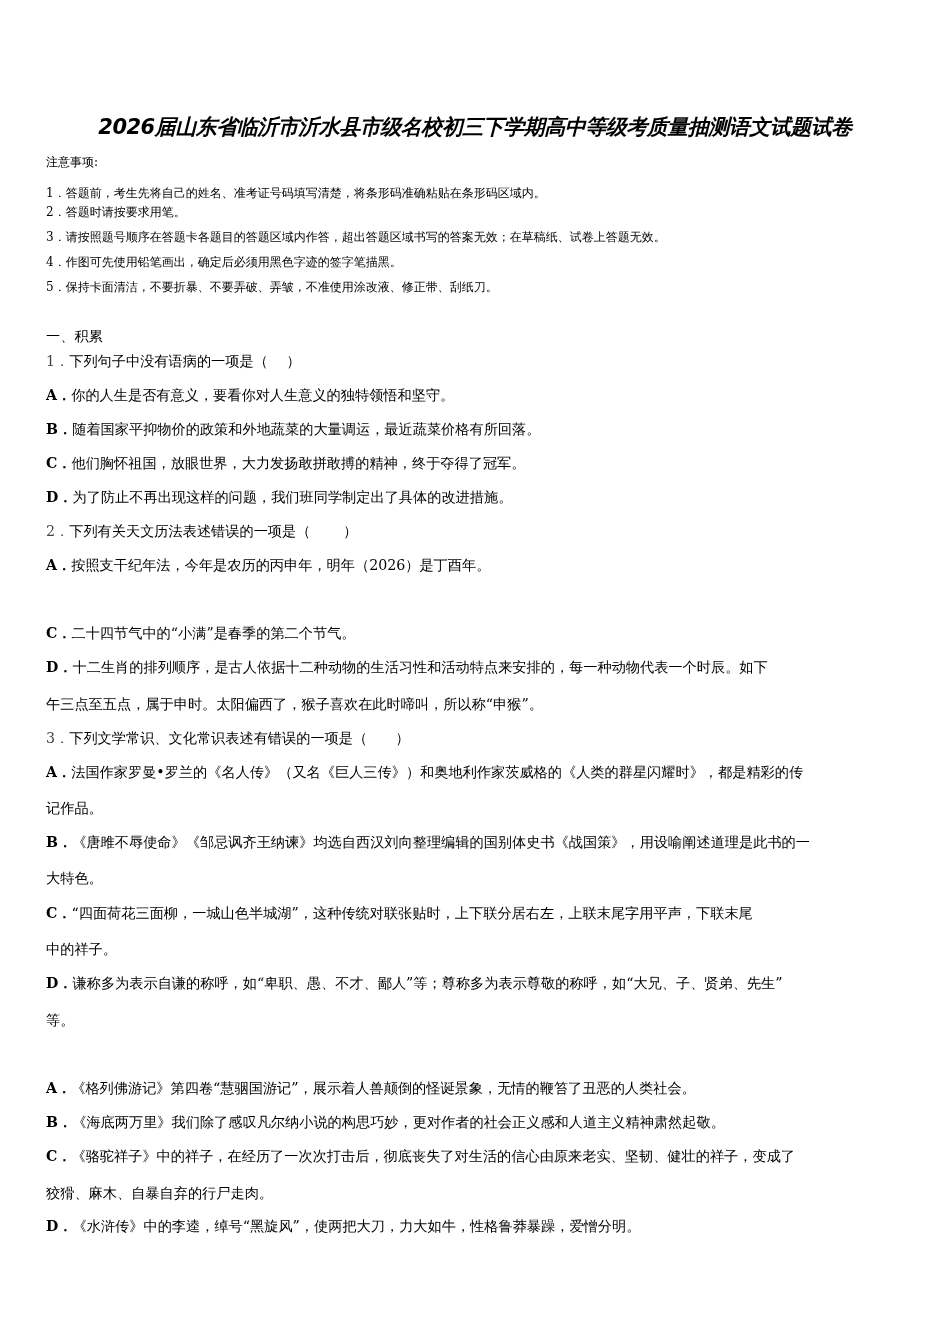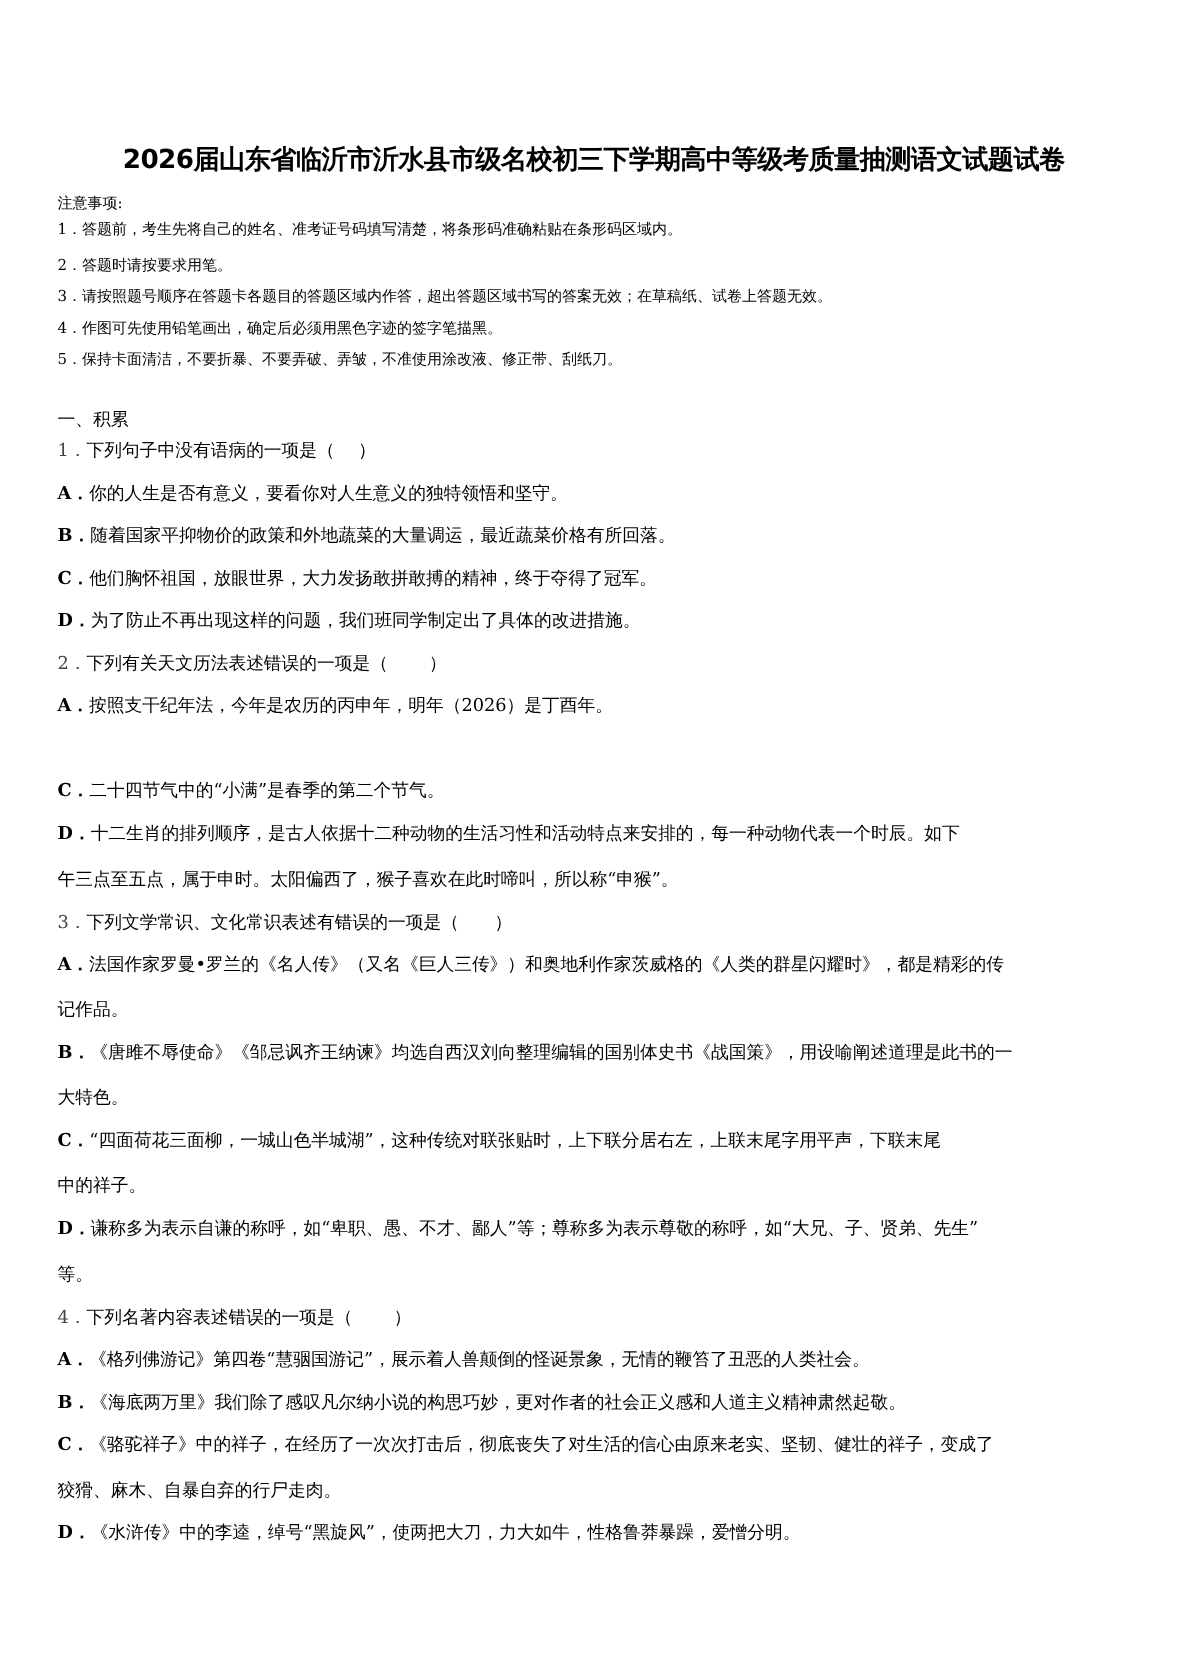--- a/index.html
+++ b/index.html
@@ -1,31 +1,31 @@
 <!DOCTYPE html>
 <html><head>
 <meta charset="utf-8">
 <style>
   html, body { margin: 0; padding: 0; background: #ffffff; }
   body { width: 950px; height: 1344px; position: relative; overflow: hidden; color: #000; font-family: "DejaVu Serif", "Liberation Serif", serif; }
   .page { position: absolute; left: 0; top: 0; width: 950px; height: 1344px; }
-  .title { position: absolute; left: 0; width: 950px; top: 113px; text-align: center; font-family: "DejaVu Sans", "Liberation Sans", sans-serif; font-weight: bold; font-size: 21px; letter-spacing: -0.5px; }
+  .title { position: absolute; left: 0; width: 950px; top: 113px; text-align: center; font-family: "DejaVu Sans", "Liberation Sans", sans-serif; font-weight: bold; font-size: 21px; letter-spacing: -0.5px; font-style: italic; }
   .line { position: absolute; left: 46px; font-size: 14.2px; white-space: nowrap; line-height: 20px; }
   .notice { font-size: 12px; }
   .opt-label { font-weight: bold; }
   .qnum { color: #444; }
 </style>
 </head>
 <body>
 
 <div class="page">
   <div class="title">2026届山东省临沂市沂水县市级名校初三下学期高中等级考质量抽测语文试题试卷</div>
 
   <div class="line notice" style="top:152px">注意事项:</div>
-  <div class="line notice" style="top:173px">1．答题前，考生先将自己的姓名、准考证号码填写清楚，将条形码准确粘贴在条形码区域内。</div>
+  <div class="line notice" style="top:183px">1．答题前，考生先将自己的姓名、准考证号码填写清楚，将条形码准确粘贴在条形码区域内。</div>
   <div class="line notice" style="top:202px">2．答题时请按要求用笔。</div>
   <div class="line notice" style="top:227px">3．请按照题号顺序在答题卡各题目的答题区域内作答，超出答题区域书写的答案无效；在草稿纸、试卷上答题无效。</div>
   <div class="line notice" style="top:252px">4．作图可先使用铅笔画出，确定后必须用黑色字迹的签字笔描黑。</div>
   <div class="line notice" style="top:277px">5．保持卡面清洁，不要折暴、不要弄破、弄皱，不准使用涂改液、修正带、刮纸刀。</div>
 
   <div class="line" style="top:326px">一、积累</div>
 
   <div class="line" style="top:351px"><span class="qnum">1．</span><span>下列句子中没有语病的一项是（　 ）</span></div>
   <div class="line" style="top:385px"><span class="opt-label">A．</span><span>你的人生是否有意义，要看你对人生意义的独特领悟和坚守。</span></div>
   <div class="line" style="top:419px"><span class="opt-label">B．</span><span>随着国家平抑物价的政策和外地蔬菜的大量调运，最近蔬菜价格有所回落。</span></div>
@@ -41,19 +41,18 @@
   <div class="line" style="top:728px"><span class="qnum">3．</span><span>下列文学常识、文化常识表述有错误的一项是（　　）</span></div>
   <div class="line" style="top:762px"><span class="opt-label">A．</span><span>法国作家罗曼•罗兰的《名人传》（又名《巨人三传》）和奥地利作家茨威格的《人类的群星闪耀时》，都是精彩的传</span></div>
   <div class="line" style="top:798px">记作品。</div>
   <div class="line" style="top:832px"><span class="opt-label">B．</span><span>《唐雎不辱使命》《邹忌讽齐王纳谏》均选自西汉刘向整理编辑的国别体史书《战国策》，用设喻阐述道理是此书的一</span></div>
   <div class="line" style="top:868px">大特色。</div>
   <div class="line" style="top:903px"><span class="opt-label">C．</span><span>“四面荷花三面柳，一城山色半城湖”，这种传统对联张贴时，上下联分居右左，上联末尾字用平声，下联末尾</span></div>
   <div class="line" style="top:939px">中的祥子。</div>
   <div class="line" style="top:973px"><span class="opt-label">D．</span><span>谦称多为表示自谦的称呼，如“卑职、愚、不才、鄙人”等；尊称多为表示尊敬的称呼，如“大兄、子、贤弟、先生”</span></div>
   <div class="line" style="top:1010px">等。</div>
 
-  <div class="line" style="top:1044px"><span class="qnum">4．</span><span>下列名著内容表述错误的一项是（　　 ）</span></div>
   <div class="line" style="top:1078px"><span class="opt-label">A．</span><span>《格列佛游记》第四卷“慧骃国游记”，展示着人兽颠倒的怪诞景象，无情的鞭笞了丑恶的人类社会。</span></div>
   <div class="line" style="top:1112px"><span class="opt-label">B．</span><span>《海底两万里》我们除了感叹凡尔纳小说的构思巧妙，更对作者的社会正义感和人道主义精神肃然起敬。</span></div>
   <div class="line" style="top:1146px"><span class="opt-label">C．</span><span>《骆驼祥子》中的祥子，在经历了一次次打击后，彻底丧失了对生活的信心由原来老实、坚韧、健壮的祥子，变成了</span></div>
   <div class="line" style="top:1183px">狡猾、麻木、自暴自弃的行尸走肉。</div>
   <div class="line" style="top:1216px"><span class="opt-label">D．</span><span>《水浒传》中的李逵，绰号“黑旋风”，使两把大刀，力大如牛，性格鲁莽暴躁，爱憎分明。</span></div>
 </div>
 
 </body></html>

